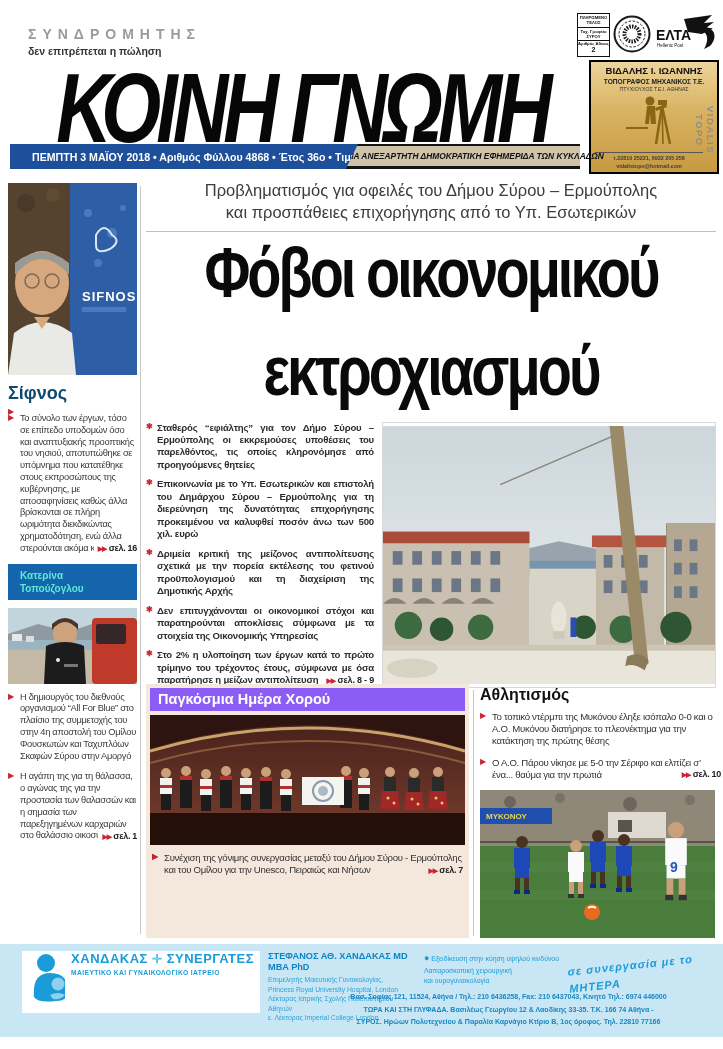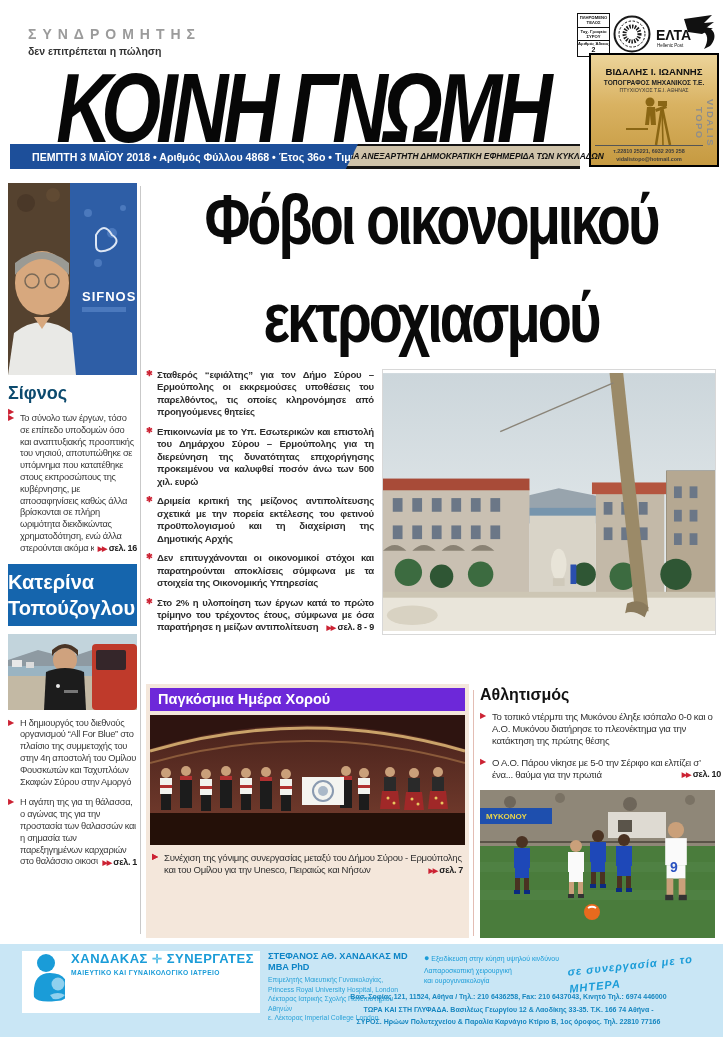--- a/index.html
+++ b/index.html
@@ -19,23 +19,23 @@
 
   .round-stamp{left:613px;top:15px;}
   .elta{left:654px;top:13px;}
 
   .masthead{left:16px;top:50px;width:572px;height:98px;text-align:center;
             font-family:"Liberation Sans",sans-serif;font-weight:bold;font-style:italic;
             font-size:77px;letter-spacing:-5px;color:#070707;white-space:nowrap;
             transform:scale(1.0,1.28);transform-origin:50% 20%;line-height:98px;}
 
   
-  .vidalis{left:589px;top:53px;width:130px;height:114px;border:2px solid #000;
+  .vidalis{left:589px;top:60px;width:130px;height:114px;border:2px solid #000;
            background:linear-gradient(180deg,#ecd49a 0%,#d9b262 45%,#c69a41 100%);
-           text-align:center;box-sizing:border-box;padding-top:11px;}
+           text-align:center;box-sizing:border-box;padding-top:3px;}
   .vid-name{font-size:9.6px;font-weight:bold;color:#111;}
   .vid-t1{font-size:6.6px;font-weight:bold;color:#222;margin-top:2px;}
   .vid-t2{font-size:5.2px;color:#333;margin-top:1px;}
   .vid-vert{position:absolute;right:1px;top:26px;writing-mode:vertical-rl;
             font-size:9.5px;font-weight:bold;color:#8d8d8d;letter-spacing:1.5px;}
   .vid-contact{position:absolute;left:4px;right:14px;bottom:2px;font-size:5.4px;
                font-weight:bold;color:#3c3c3c;line-height:1.35;border-top:1px solid #555;padding-top:2px;}
 
   
   .tagline-strip{left:340px;top:144px;width:240px;height:25px;background:#cfc3aa;
@@ -50,42 +50,42 @@
   
   .sidebar{left:8px;top:183px;width:129px;}
   .side-photo{width:129px;display:block;}
   .side-h{font-size:18px;font-weight:bold;color:#0c4a6e;margin:8px 0 3px;}
   .sbullet{position:relative;padding-left:12px;margin:0 0 9px;font-size:9.3px;line-height:1.27;
            color:#3a3a3a;letter-spacing:-0.3px;}
   .sbullet .mk{position:absolute;left:0;top:0;color:#cc2233;font-size:8px;}
   .pageref{font-weight:bold;color:#222;font-size:9px;white-space:nowrap;}
   .pageref .arr{color:#cc2233;font-size:7px;letter-spacing:-1px;}
   .pr-abs{position:absolute;right:0;bottom:0;background:#fff;padding-left:4px;}
-  .bluebox{background:#1565ad;color:#ffffff;font-weight:bold;font-size:20px;line-height:1.3;
-           padding:5px 0;margin:2px 0 8px;}
+  .bluebox{background:#1565ad;color:#5eead4;font-weight:bold;font-size:10px;line-height:1.3;
+           padding:5px 12px;margin:2px 0 8px;}
 
   .divider-v{left:140px;top:186px;width:1px;height:748px;background:#c9c9c9;}
   .divider-v2{left:473px;top:690px;width:1px;height:246px;background:#e3bdb4;}
 
   
   .main{left:146px;top:179px;width:570px;}
   .kicker{text-align:center;font-size:16.5px;color:#3c3c3c;line-height:1.35;
           padding-bottom:7px;border-bottom:1px solid #e0b4a8;}
   .headline{text-align:center;font-weight:bold;color:#0a0a0a;font-size:57px;line-height:81px;
             letter-spacing:-3px;margin:2px 0 4px;transform:scale(0.98,1.22);transform-origin:50% 30%;}
   .lead-row{display:flex;margin-top:26px;}
   .lead-bullets{width:228px;margin-right:8px;flex:none;}
   .lbullet{position:relative;padding-left:11px;margin:0 0 7px;font-size:9.6px;font-weight:bold;
            color:#2e2e2e;line-height:1.3;text-align:justify;letter-spacing:-0.2px;}
   .lbullet .mk{position:absolute;left:0;top:0;color:#cc2233;font-size:8px;}
   .syros{flex:1;height:264px;border:1px solid #d8d8d8;}
 
   
   .dance{left:146px;top:684px;width:323px;height:254px;background:#f4e7db;box-sizing:border-box;padding:4px;}
-  .dance-h{background:#6d28d9;color:#fff;font-weight:bold;font-size:14.5px;padding:3px 8px 4px;}
+  .dance-h{background:#8b5cf6;color:#fff;font-weight:bold;font-size:14.5px;padding:3px 8px 4px;}
   .dance svg.photo{display:block;margin-top:4px;}
   .dance .sbullet{font-size:9.6px;margin:7px 2px 0;color:#333;}
 
   
   .sports{left:480px;top:684px;width:241px;height:256px;}
   .sports-h{font-size:16px;font-weight:bold;color:#111;margin:2px 0 7px;}
   .sports .sbullet{font-size:9.6px;color:#333;}
   .sports svg.photo{display:block;margin-top:6px;}
 
   
@@ -241,20 +241,24 @@
       <span class="pageref pr-abs">
         <span class="arr">▶▶</span>
         <span>σελ. 1</span>
       </span>
     </p>
   </div>
 
   <div class="abs divider-v"></div>
 
   <div class="abs main">
+    <div class="kicker">
+      <span>Προβληματισμός για οφειλές του Δήμου Σύρου – Ερμούπολης</span><br>
+      <span>και προσπάθειες επιχορήγησης από το Υπ. Εσωτερικών</span>
+    </div>
     <div class="headline">
       <span>Φόβοι οικονομικού</span><br>
       <span>εκτροχιασμού</span>
     </div>
 
     <div class="lead-row">
       <div class="lead-bullets">
         <p class="lbullet">
           <span class="mk">✱</span>
           <span>Σταθερός “εφιάλτης” για τον Δήμο Σύρου – Ερμούπολης οι εκκρεμούσες υποθέσεις του παρελθόντος, τις οποίες κληρονόμησε από προηγούμενες θητείες</span>

